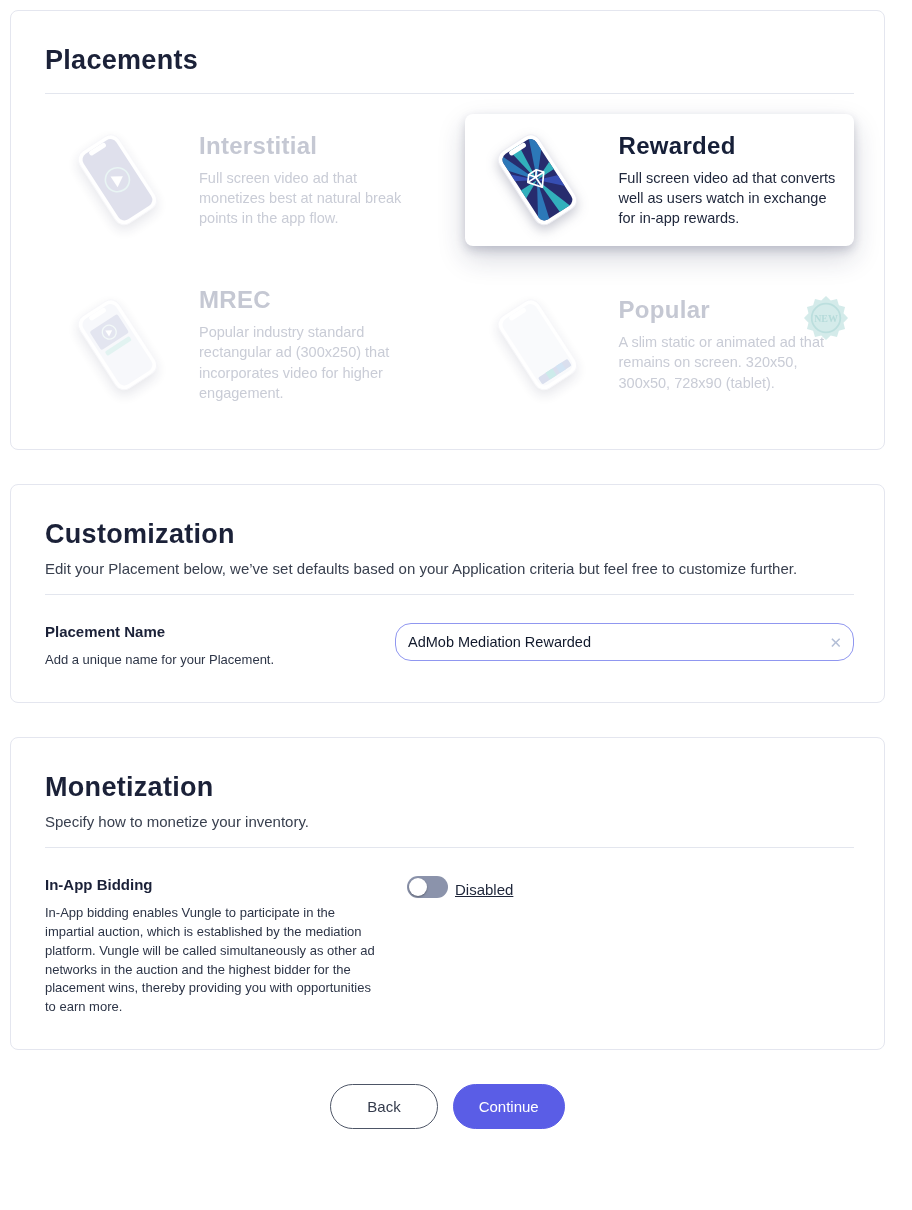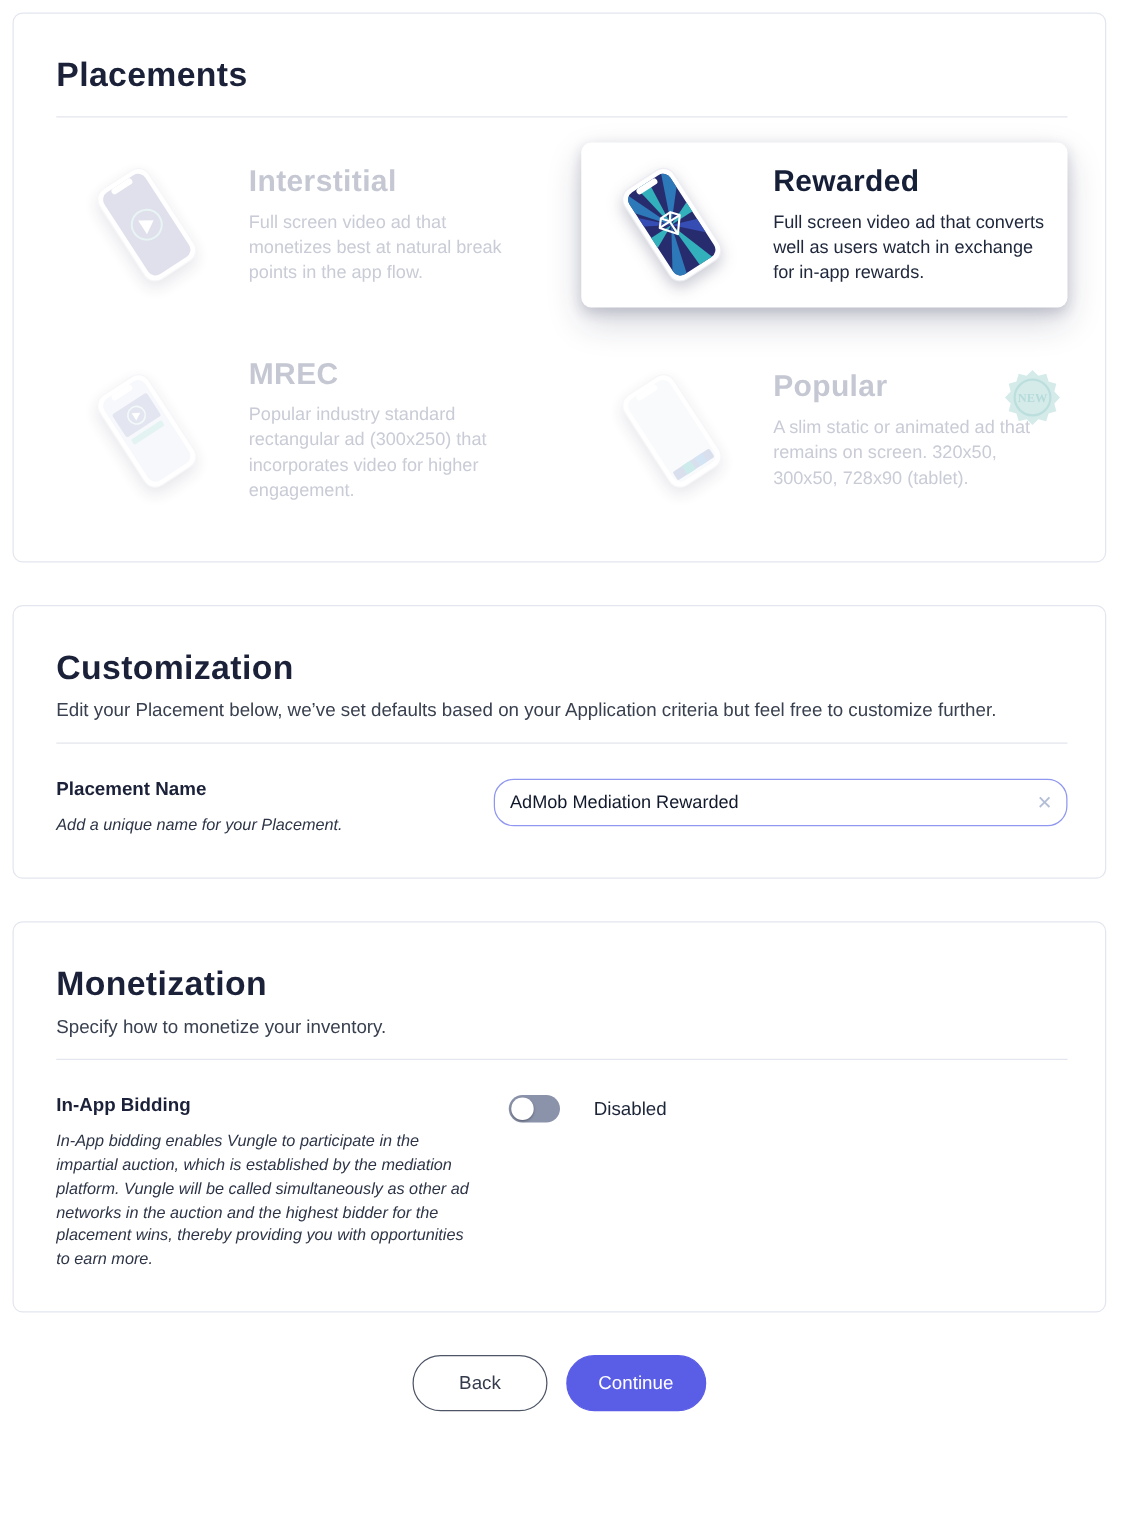--- a/index.html
+++ b/index.html
@@ -47,21 +47,21 @@
   .tile.selected .tile-art   { opacity:1; }
   .tile-art svg { display:block; filter:drop-shadow(0 5px 6px rgba(40,45,80,.25)); }
 
   .new-badge { position:absolute; top:24px; right:6px; width:44px; height:44px; }
 
   
   .form-row { display:flex; padding-top:28px; }
   .form-label-col { width:350px; padding-right:30px; }
   .form-control-col { flex:1; }
   .field-label { font-size:15px; font-weight:700; color:#1b2138; margin-bottom:11px; }
-  .field-desc  { font-size:13px; color:#2d3547; line-height:1.45; max-width:330px;font-style:italic; }
+  .field-desc  { font-size:13px; color:#2d3547; line-height:1.45; max-width:330px; }
 
   .text-input-wrap {
     position:relative;
     display:flex; align-items:center;
     height:38px;
     border:1px solid #9097f0;
     border-radius:16px;
     background:#fff;
     padding:0 32px 0 12px;
   }
@@ -79,21 +79,21 @@
     border:2px solid #aab3c7; background:#fff; position:relative; flex:0 0 18px;
   }
   .radio-circle.checked { border-color:#4c55e2; }
   .radio-circle.checked::after {
     content:""; position:absolute; left:50%; top:50%;
     width:9px; height:9px; border-radius:50%;
     background:#4c55e2; transform:translate(-50%,-50%);
   }
   .radio-label { font-size:15px; color:#1c2438; }
 
-  .toggle-row { display:flex; align-items:center; gap:27px; }
+  .toggle-row { display:flex; align-items:flex-end; gap:7px;text-decoration:underline; }
   .toggle {
     width:41px; height:22px; border-radius:12px;
     background:#8b93ab; position:relative; cursor:pointer; flex:0 0 41px;
   }
   .toggle-knob {
     position:absolute; left:2px; top:2px; width:18px; height:18px;
     border-radius:50%; background:#fff; box-shadow:0 1px 2px rgba(0,0,0,.35);
   }
   .toggle-state { font-size:15px; color:#1c2438; }
 

